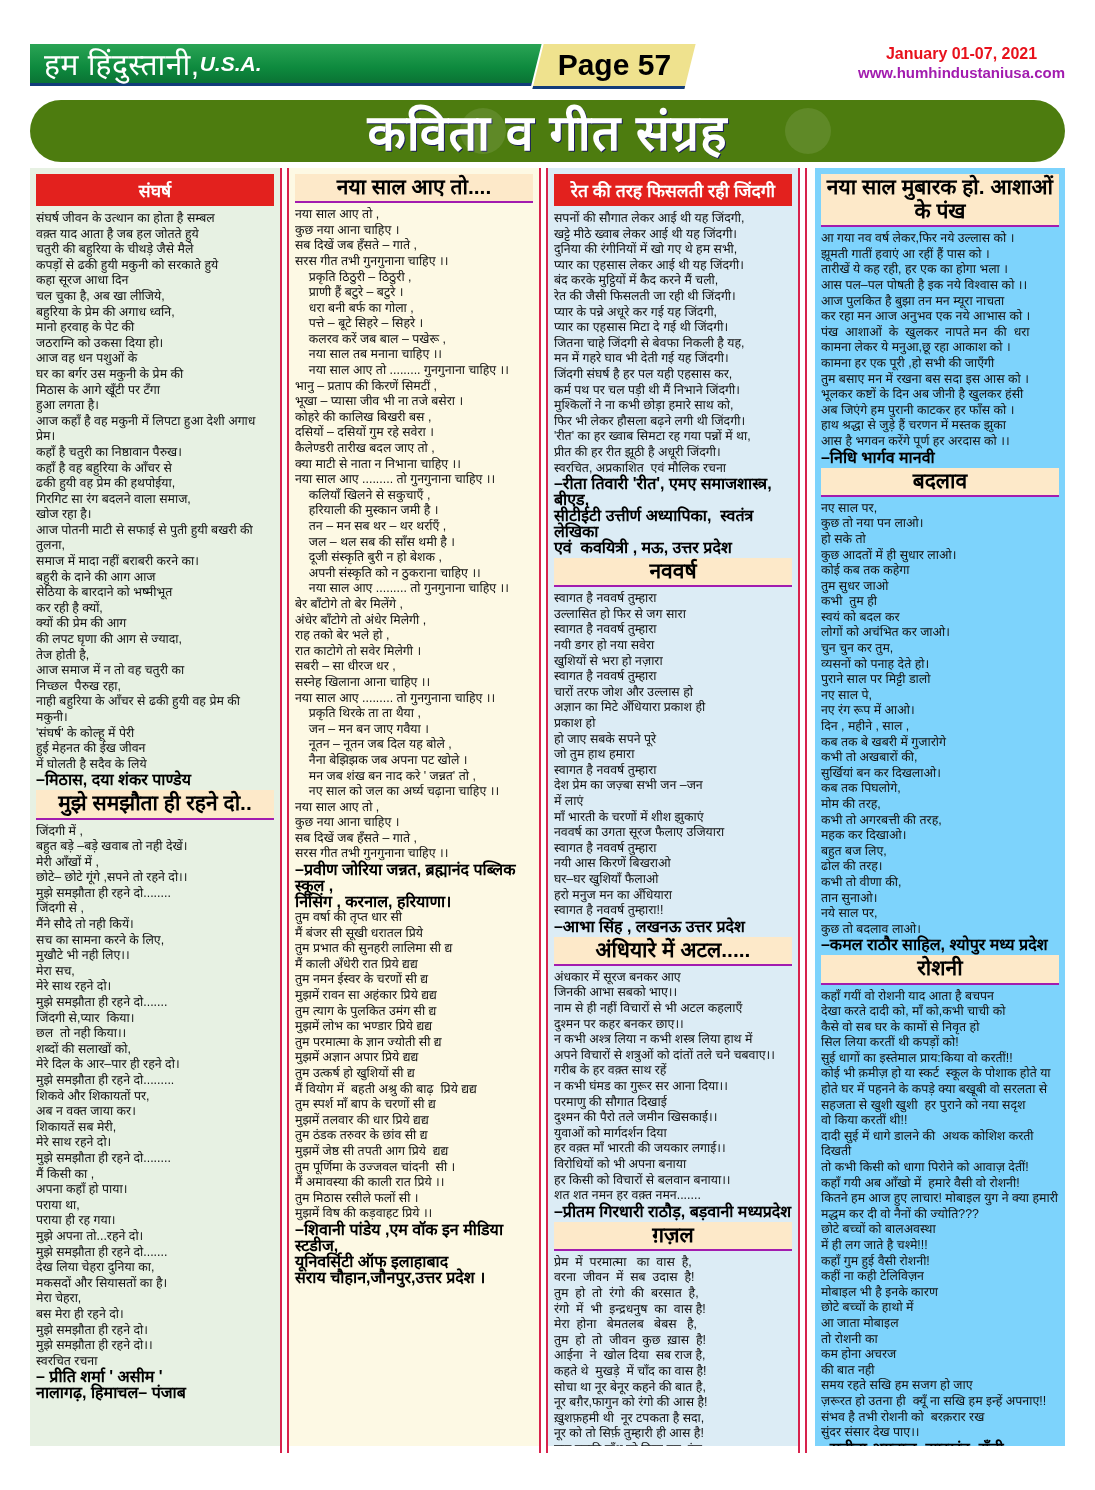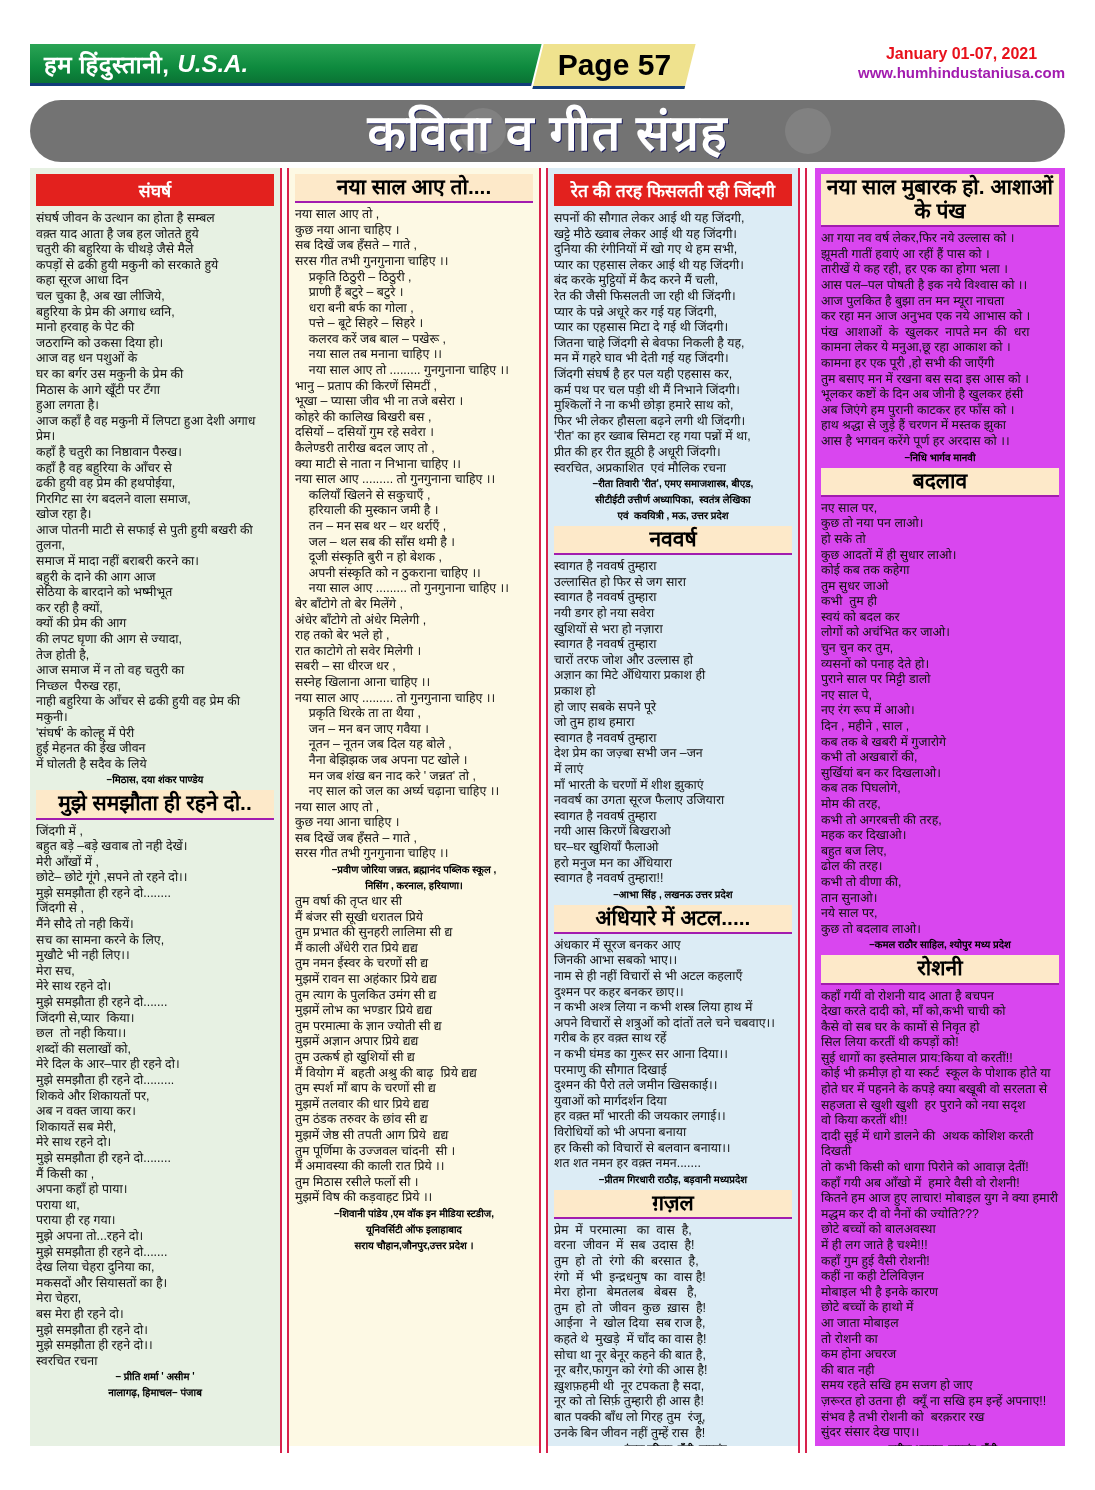--- a/index.html
+++ b/index.html
@@ -4,51 +4,51 @@
 <style>
   html,body{margin:0;padding:0;background:#ffffff;width:1095px;height:1490px;overflow:hidden;
     font-family:"Liberation Sans","DejaVu Sans",sans-serif;}
   .page{position:relative;width:1095px;height:1490px;background:#fff;}
 
   
   .masthead{position:absolute;top:44px;left:30px;width:1035px;height:50px;}
   .green-bar{position:absolute;left:0;top:0;width:635px;height:42px;
     background:linear-gradient(180deg,#2aa455 0%,#0e8a3e 60%,#0a7334 100%);
     border-bottom:3px solid #123c7a;display:flex;align-items:center;padding-left:14px;box-sizing:border-box;}
-  .paper-name{color:#ffffff;font-weight:bold;font-size:24px;letter-spacing:0.5px;}
-  .paper-country{color:#ffffff;font-weight:bold;font-style:italic;font-size:24px;margin-left:8px;}
+  .paper-name{color:#ffffff;font-weight:normal;font-size:30px;letter-spacing:0.5px;}
+  .paper-country{color:#ffffff;font-weight:bold;font-style:italic;font-size:21px;}
   .page-badge{position:absolute;left:508px;top:0;width:152px;height:42px;background:#efe28e;
     transform:skewX(-14deg);border-bottom:3px solid #123c7a;box-shadow:-2px 0 0 #ffffff;}
   .page-badge span{display:block;transform:skewX(14deg);text-align:center;line-height:42px;
     font-size:30px;font-weight:bold;color:#000;}
   .mast-right{position:absolute;right:0;top:0;text-align:center;line-height:1.25;}
   .mast-date{color:#e8121c;font-weight:bold;font-size:16px;}
   .mast-url{color:#a21caf;font-weight:bold;font-size:15px;}
 
   
-  .banner{position:absolute;top:100px;left:30px;width:1035px;height:62px;background:#737373;
+  .banner{position:absolute;top:100px;left:30px;width:1035px;height:62px;background:#4d7c0f;
     display:flex;align-items:center;justify-content:center;overflow:hidden;border-radius:31px;}
   .banner .deco{position:absolute;width:46px;height:46px;border-radius:50%;
     background:rgba(255,255,255,0.10);top:8px;}
   .banner .deco.d1{left:430px;}
   .banner .deco.d2{left:755px;}
   .banner-title{color:#ffffff;font-weight:bold;font-size:50px;letter-spacing:1px;text-shadow:1px 1px 0 #1a1c5e;}
 
   
   .columns{position:absolute;top:168px;left:30px;width:1035px;height:1278px;
     display:flex;flex-direction:row;align-items:stretch;}
   .column{width:252px;height:1278px;overflow:hidden;padding:4px 6px;box-sizing:border-box;}
   .col-sep{width:9px;height:1285px;border-left:2px solid #d8224c;border-right:2px solid #d8224c;
     box-sizing:border-box;}
   .hdr-red{background:#e3211e;color:#ffffff;font-weight:bold;font-size:17.5px;text-align:center;
     padding:4px 2px;margin:2px 0 5px 0;}
   .hdr-band{background:#fde9c9;color:#000;font-weight:bold;font-size:21px;text-align:center;
     padding:1px 2px 2px 2px;margin:2px 0 4px 0;border-bottom:2px solid #a21caf;line-height:1.15;}
   .poem-line{font-size:12.4px;line-height:15.6px;color:#111;white-space:pre-wrap;}
-  .poem-credit{font-size:10px;line-height:16px;color:#000;font-weight:bold;text-align:center;white-space:pre-wrap;}
+  .poem-credit{font-size:16px;line-height:16px;color:#000;font-weight:bold;text-align:left;white-space:pre-wrap;}
 </style>
 </head>
 <body>
 
 <div class="page">
 
   <div class="masthead">
     <div class="green-bar">
       <span class="paper-name">हम हिंदुस्तानी,</span>
       <span class="paper-country">U.S.A.</span>
@@ -289,21 +289,21 @@
         <div class="poem-line">कहते थे  मुखड़े  में चाँद का वास है!</div>
         <div class="poem-line">सोचा था नूर बेनूर कहने की बात है,</div>
         <div class="poem-line">नूर बग़ैर,फागुन को रंगो की आस है!</div>
         <div class="poem-line">ख़ुशफ़हमी थी  नूर टपकता है सदा,</div>
         <div class="poem-line">नूर को तो सिर्फ़ तुम्हारी ही आस है!</div>
         <div class="poem-line">बात पक्की बाँध लो गिरह तुम  रंजू,</div>
         <div class="poem-line">उनके बिन जीवन नहीं तुम्हें रास  है!</div>
         <div class="poem-credit">–रंजना बरियार, राँची ,झारखंड</div>
       </div>
       <div class="col-sep"></div>
-      <div class="column" style="background: #d946ef; margin-left: 8px;">
+      <div class="column" style="background: #7dd3fc; margin-left: 8px;">
         <div class="hdr-band">नया साल मुबारक हो. आशाओं के पंख</div>
         <div class="poem-line">आ गया नव वर्ष लेकर,फिर नये उल्लास को ।</div>
         <div class="poem-line">झूमती गातीं हवाएं आ रहीं हैं पास को ।</div>
         <div class="poem-line">तारीखें ये कह रही, हर एक का होगा भला ।</div>
         <div class="poem-line">आस पल–पल पोषती है इक नये विश्वास को ।।</div>
         <div class="poem-line">आज पुलकित है बुझा तन मन म्यूरा नाचता</div>
         <div class="poem-line">कर रहा मन आज अनुभव एक नये आभास को ।</div>
         <div class="poem-line">पंख  आशाओं  के  खुलकर  नापते मन  की  धरा</div>
         <div class="poem-line">कामना लेकर ये मनुआ,छू रहा आकाश को ।</div>
         <div class="poem-line">कामना हर एक पूरी ,हो सभी की जाएँगी</div>

